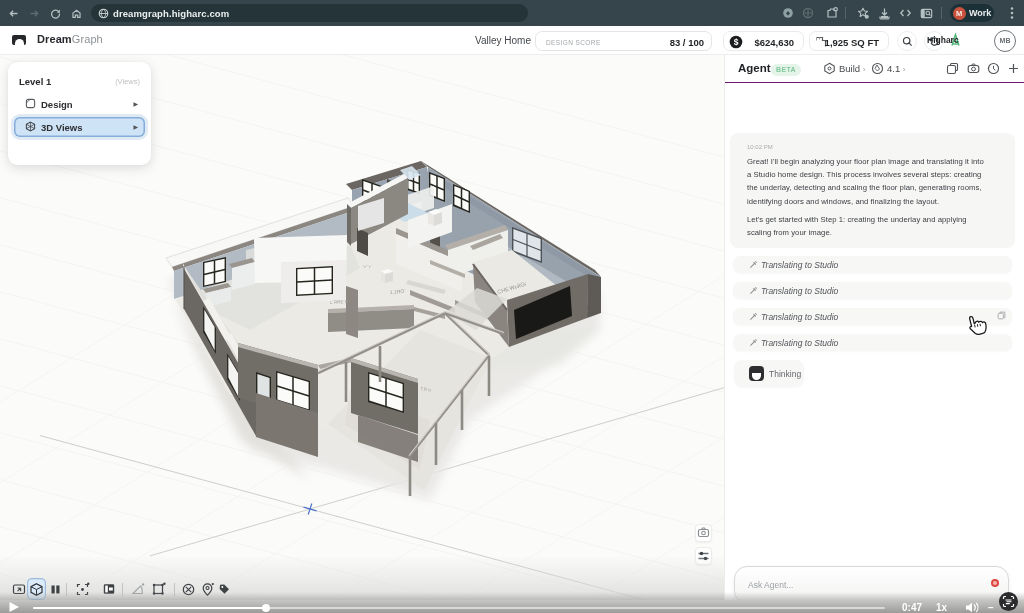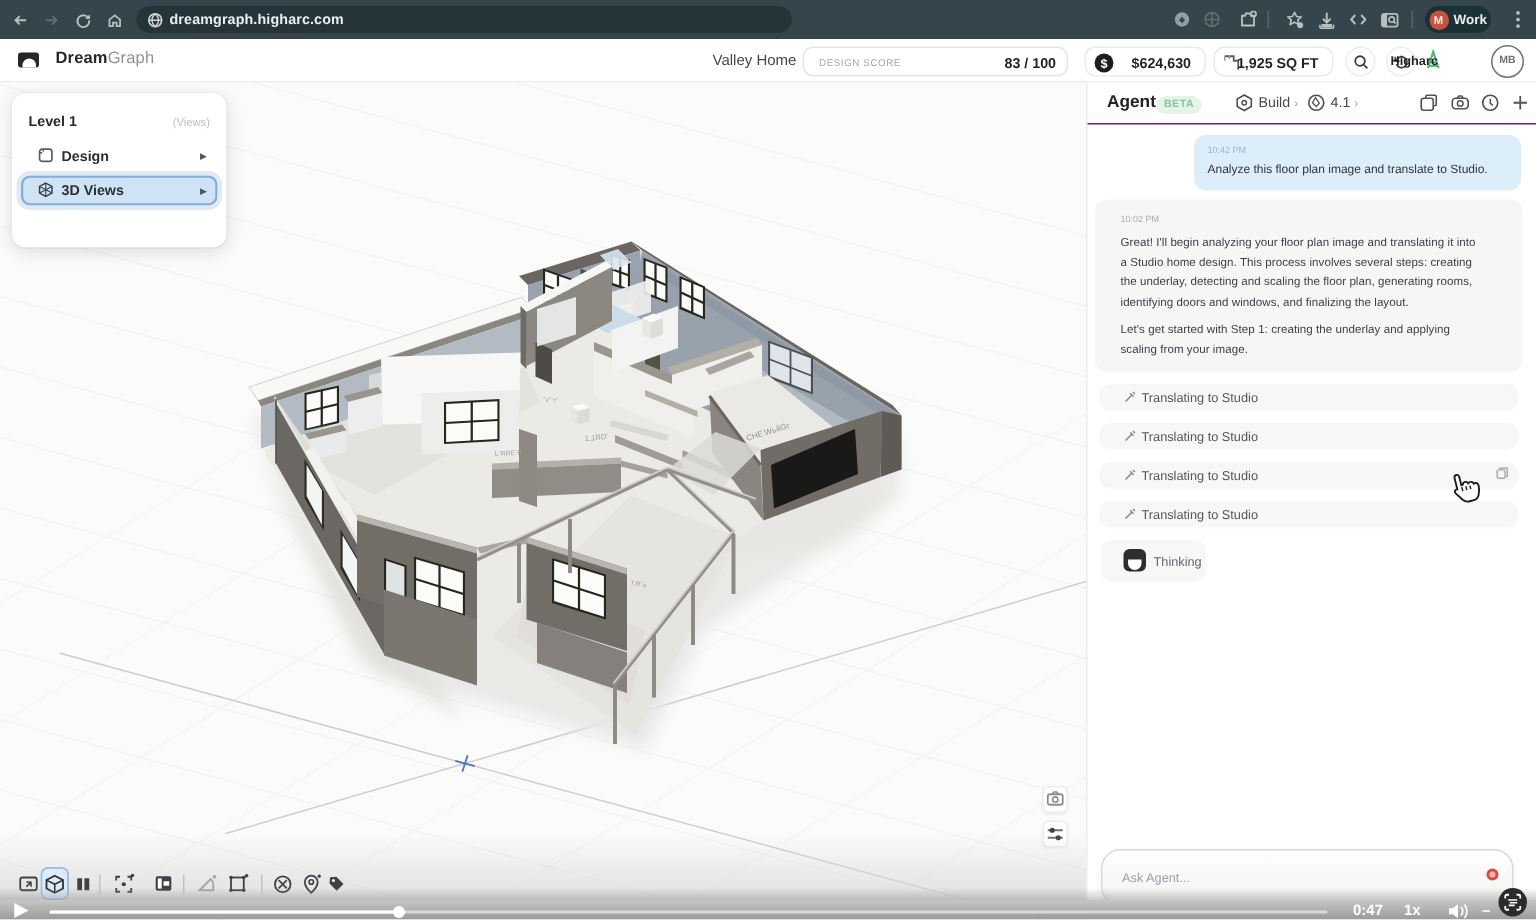--- a/index.html
+++ b/index.html
@@ -52,21 +52,21 @@
   .ddl { position:absolute; top:8px; font-size:9.5px; color:#46494d; }
   .ddl .chv { color:#9a9ea1; font-size:8px; }
   .hic { position:absolute; top:7px; width:13px; height:13px; }
   .msg-user { position:absolute; left:71px; top:35px; width:218px; height:37px; background:#ddeefb; border-radius:8px; }
   .msg-user .tm { position:absolute; left:9px; top:8px; font-size:6px; color:#9db4c5; }
   .msg-user .tx { position:absolute; left:9px; top:18px; font-size:8px; color:#303439; white-space:nowrap; }
   .msg-agent { position:absolute; left:5px; top:78px; width:285px; height:115px; background:#f6f6f5; border-radius:8px; }
   .msg-agent .tm { position:absolute; left:17px; top:11px; font-size:6px; color:#abaeb0; }
   .msg-agent .tx { position:absolute; left:17px; top:22px; font-size:7.7px; line-height:13.2px; color:#3b3e41; letter-spacing:.05px; }
   .trow { position:absolute; left:8px; width:279px; height:17px; background:#f7f7f6; border-radius:7px; box-shadow:0 1px 2px rgba(0,0,0,.03); }
-  .trow .tx { position:absolute; left:28px; top:4px; font-size:8.5px; color:#53565a; }
+  .trow .tx { position:absolute; left:28px; top:4px; font-size:8.5px; color:#53565a;font-style:italic; }
   .trow .tic { position:absolute; left:16px; top:4px; width:9px; height:9px; }
   #thinking { position:absolute; left:9px; top:305px; width:70px; height:27px; background:#f7f7f6; border-radius:8px; box-shadow:0 1px 2px rgba(0,0,0,.03); }
   #thinking .tx { position:absolute; left:35px; top:9px; font-size:8.5px; color:#64676a; }
   #thinking .lg { position:absolute; left:15px; top:6px; width:15px; height:15px; background:#2e2e30; border-radius:4px; }
   #thinking .lg:after { content:""; position:absolute; left:3px; top:6.5px; width:9px; height:7px; background:#fff; border-radius:0 0 4.5px 4.5px; }
   #askbox { position:absolute; left:9px; top:511px; width:275px; height:38px; background:linear-gradient(to bottom,#ffffff,#f2f2f1); border:1px solid #d8d8d7; border-radius:13px; box-shadow:0 2px 5px rgba(0,0,0,.06); }
   #askbox .ph { position:absolute; left:13px; top:13px; font-size:8.5px; color:#9da1a4; }
   #askdot { position:absolute; left:266px; top:524px; width:8px; height:8px; border-radius:50%; background:#dc4840; }
   #askdot:after { content:""; position:absolute; left:2.2px; top:2.2px; width:3.6px; height:3.6px; border-radius:50%; background:#f4b2ad; }
 
@@ -402,24 +402,20 @@
           <circle cx="6.5" cy="7" r="1.9" fill="none" stroke="#505356" stroke-width="1"></circle>
         </svg>
       <svg class="hic" style="left:262px;" viewBox="0 0 13 13">
           <circle cx="6.5" cy="6.5" r="5" fill="none" stroke="#505356" stroke-width="1.1"></circle>
           <path d="M6.5 3.8v2.9l1.8 1.5M2 5l-1 1.5" fill="none" stroke="#505356" stroke-width="1"></path>
         </svg>
       <svg class="hic" style="left:282px;" viewBox="0 0 13 13">
           <path d="M6.5 2v9M2 6.5h9" stroke="#505356" stroke-width="1.2"></path>
         </svg>
     </div>
-    <div class="msg-user">
-      <div class="tm">10:42 PM</div>
-      <div class="tx">Analyze this floor plan image and translate to Studio.</div>
-    </div>
     <div class="msg-agent">
       <div class="tm">10:02 PM</div>
       <div class="tx">Great! I'll begin analyzing your floor plan image and translating it into<br>a Studio home design. This process involves several steps: creating<br>the underlay, detecting and scaling the floor plan, generating rooms,<br>identifying doors and windows, and finalizing the layout.<br><span style="display:block;height:5px;"></span>Let's get started with Step 1: creating the underlay and applying<br>scaling from your image.</div>
     </div>
     <div class="trow" style="top:201px;">
         <svg class="tic" viewBox="0 0 10 10">
           <path d="M1.5 8.5 6 4M5 2.5l2.5 2.5M7 1.5l1.5 1.5" stroke="#8e9194" stroke-width="1.2" fill="none"></path>
         </svg>
         <div class="tx">Translating to Studio</div>
       </div>

